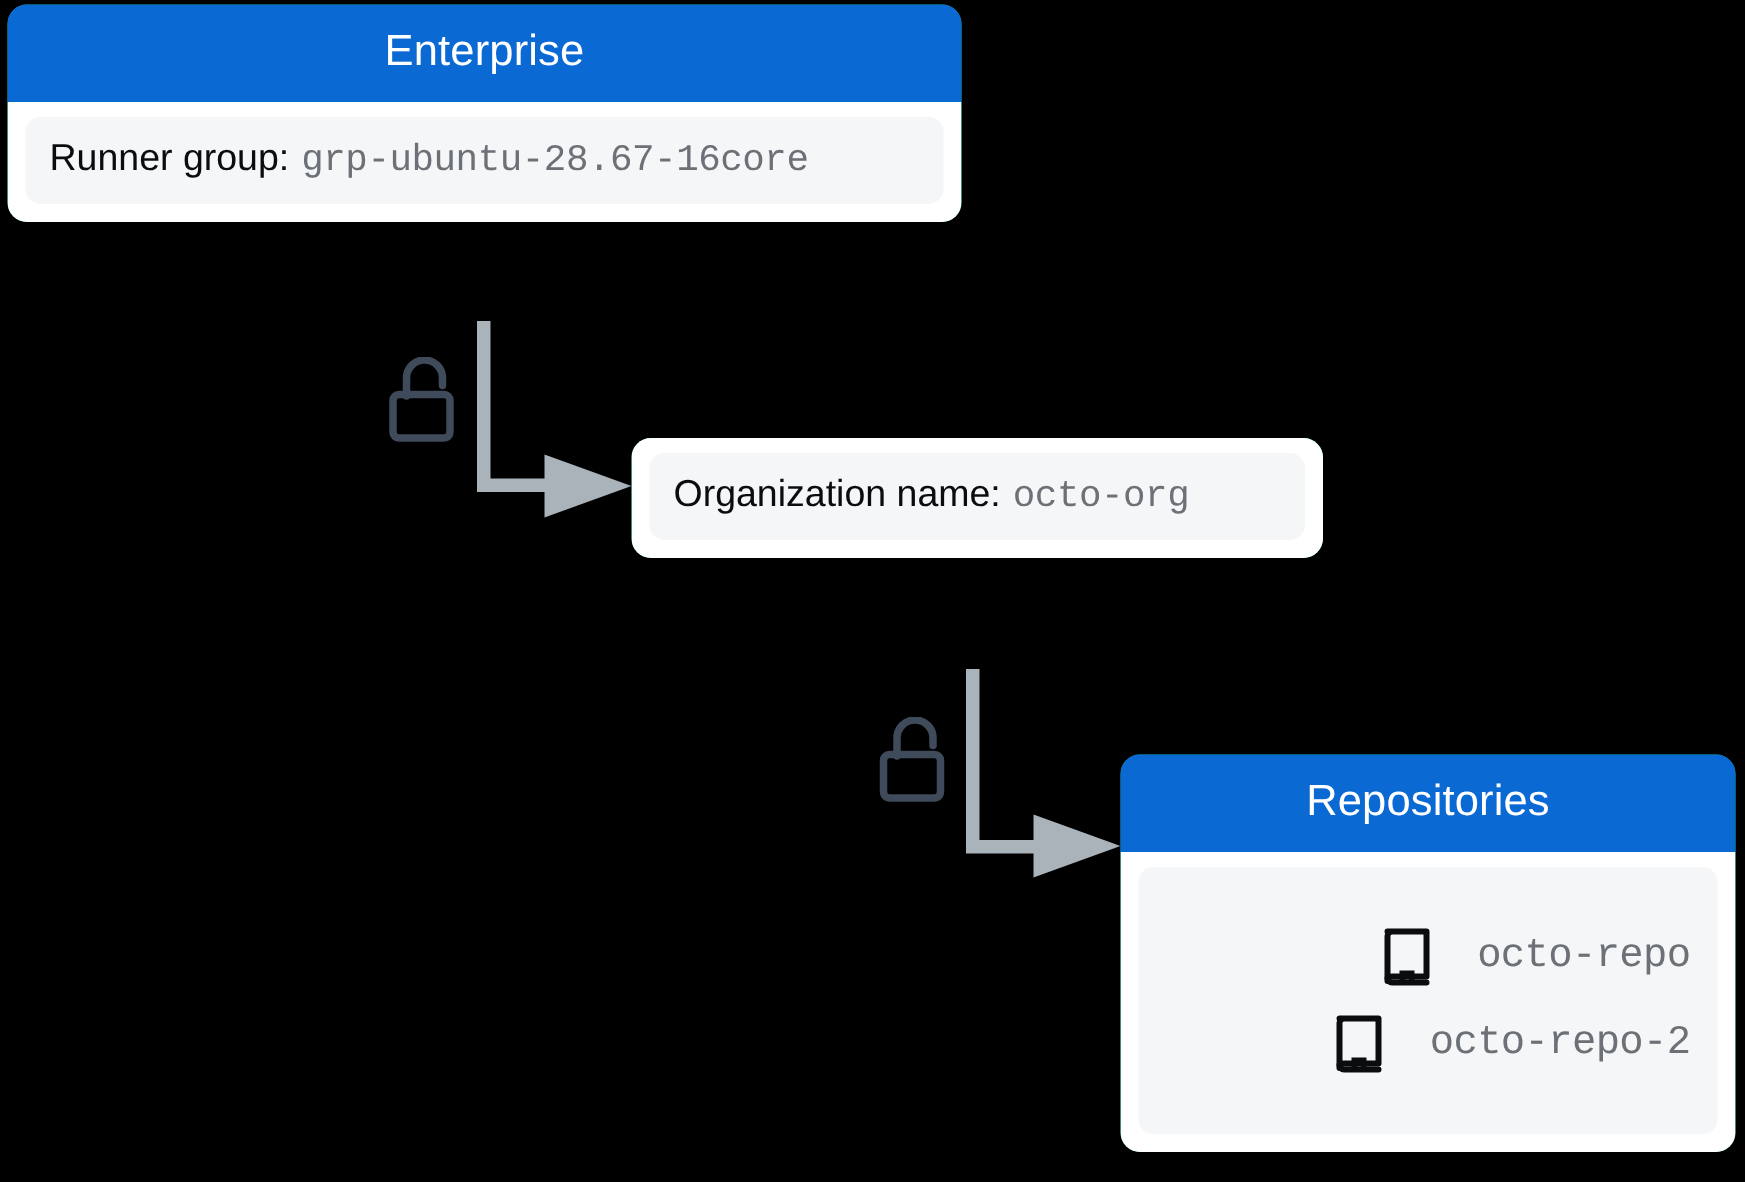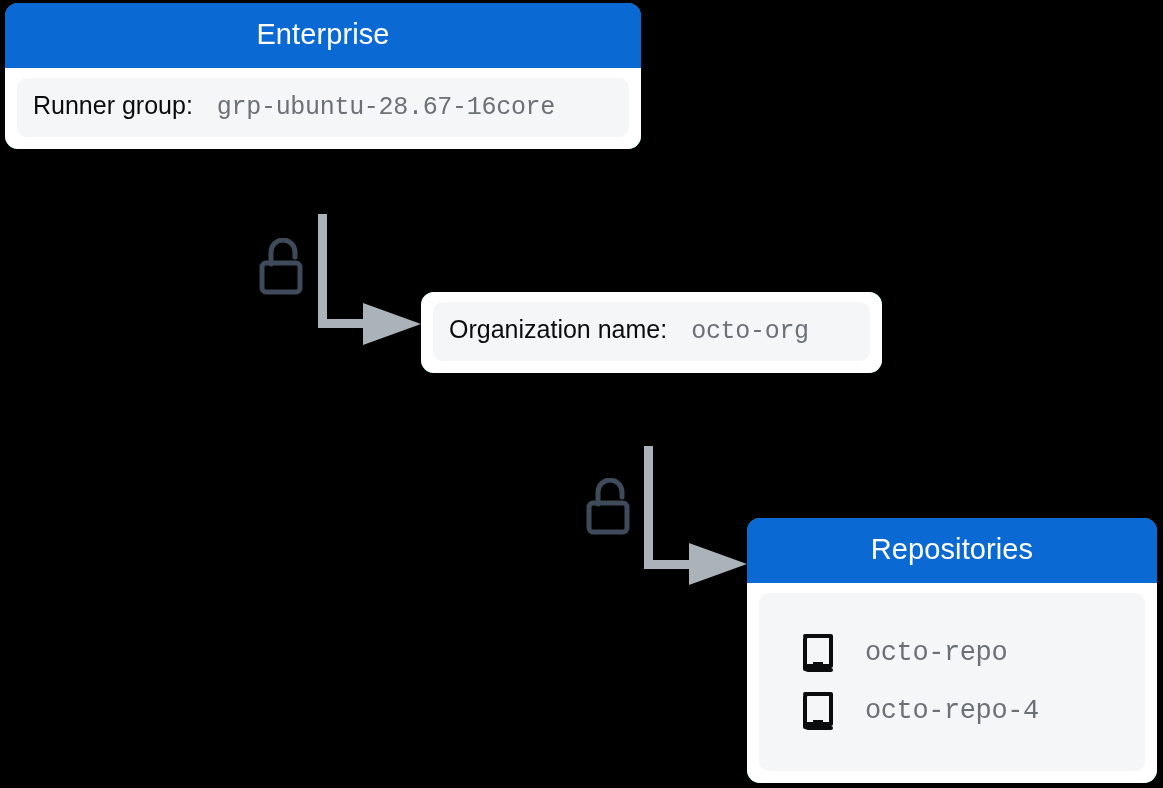--- a/index.html
+++ b/index.html
@@ -54,21 +54,21 @@
     flex: 1;
   }
 
   
   .attr-row {
     background: #f5f6f7;
     border-radius: 10px;
     padding: 13px 16px 15px 16px;
     display: flex;
     align-items: baseline;
-    gap: 24px;
+    gap: 8px;
     white-space: nowrap;
   }
   .attr-label {
     font-size: 25px;
     color: #0b0c0d;
     font-family: "Liberation Sans", sans-serif;
   }
   .attr-value {
     font-size: 25px;
     color: #6b7177;
@@ -85,38 +85,39 @@
     flex-direction: column;
     gap: 18px;
     flex: 1;
     justify-content: center;
   }
   .repo-item {
     display: flex;
     align-items: center;
     gap: 30px;
     padding-left: 22px;
+    justify-content: flex-end;
   }
   .repo-icon { flex: 0 0 auto; display: block; }
   .repo-name {
     font-size: 27px;
     color: #6b7177;
     font-family: "Liberation Mono", monospace;
     letter-spacing: -0.4px;
   }
 
   
   .lock-icon { position: absolute; }
   #lock-1 { left: 259px; top: 238px; }
   #lock-2 { left: 586px; top: 478px; }
 
   
   #card-enterprise   { left: 5px;   top: 3px;   width: 636px; }
   #card-organization { left: 421px; top: 292px; width: 461px; }
-  #card-repositories { left: 747px; top: 518px; width: 410px; height: 265px; }
+  #card-repositories { left: 747px; top: 503px; width: 410px; height: 265px; }
 </style>
 </head>
 <body>
 
 <div id="stage">
 
   <svg class="connector-layer" width="1163" height="788" viewBox="0 0 1163 788" xmlns="http://www.w3.org/2000/svg">
 
     <g>
       <path d="M 318 214 L 327 214 L 327 319 L 368 319 L 368 328 L 318 328 Z" fill="#aab2ba"></path>
@@ -171,20 +172,20 @@
           </svg>
           <span class="repo-name">octo-repo</span>
         </div>
 
         <div class="repo-item">
           <svg class="repo-icon" width="36" height="40" viewBox="0 0 36 40" xmlns="http://www.w3.org/2000/svg">
             <path d="M6 3 H32 V33 H9 A3 3 0 0 0 6 36 V6 A3 3 0 0 1 9 3 Z" fill="none" stroke="#0b0c0d" stroke-width="4" stroke-linejoin="round"></path>
             <path d="M6 34 A3 3 0 0 0 9 37 H32" fill="none" stroke="#0b0c0d" stroke-width="4" stroke-linecap="round"></path>
             <path d="M14 29 H24 V38 L19 34 L14 38 Z" fill="#0b0c0d"></path>
           </svg>
-          <span class="repo-name">octo-repo-4</span>
+          <span class="repo-name">octo-repo-2</span>
         </div>
 
       </div>
     </div>
   </div>
 
 </div>
 
 </body></html>

